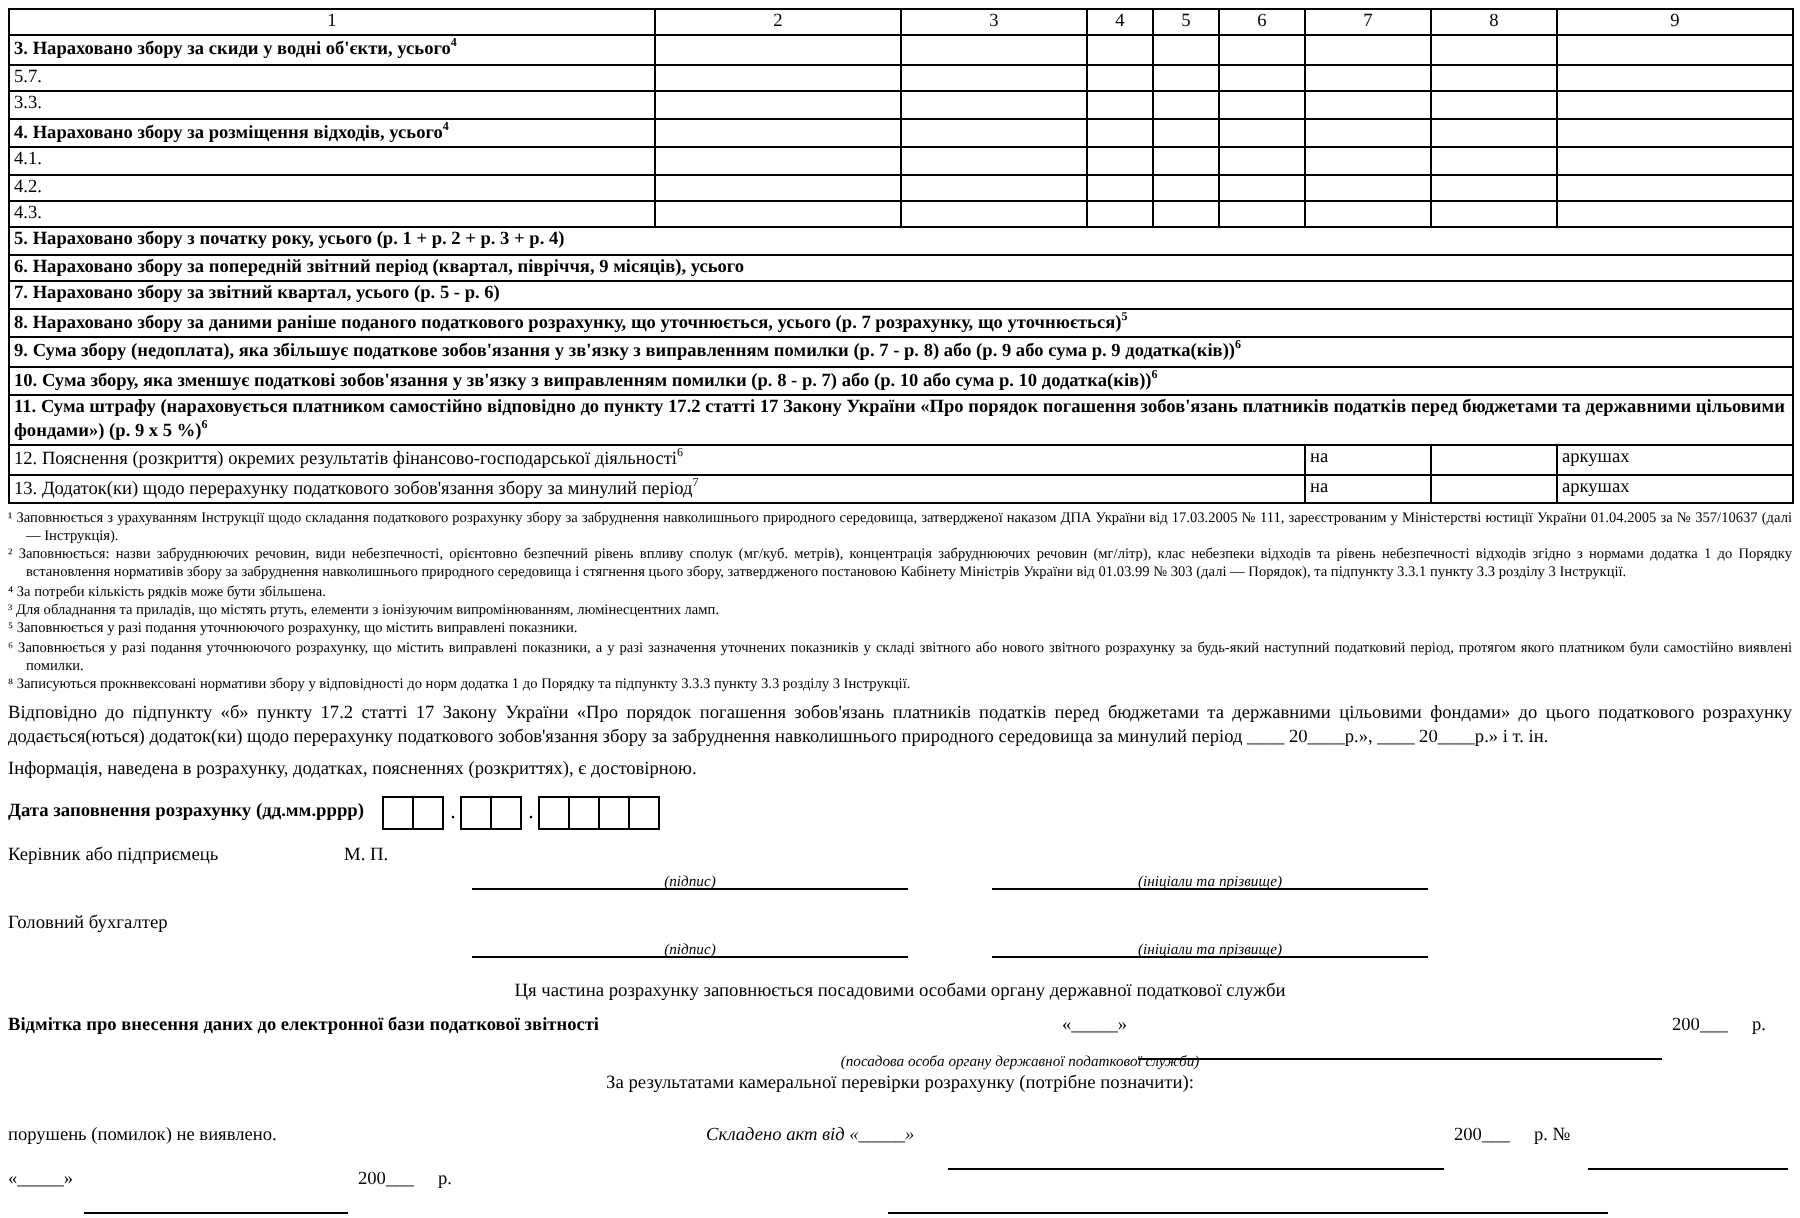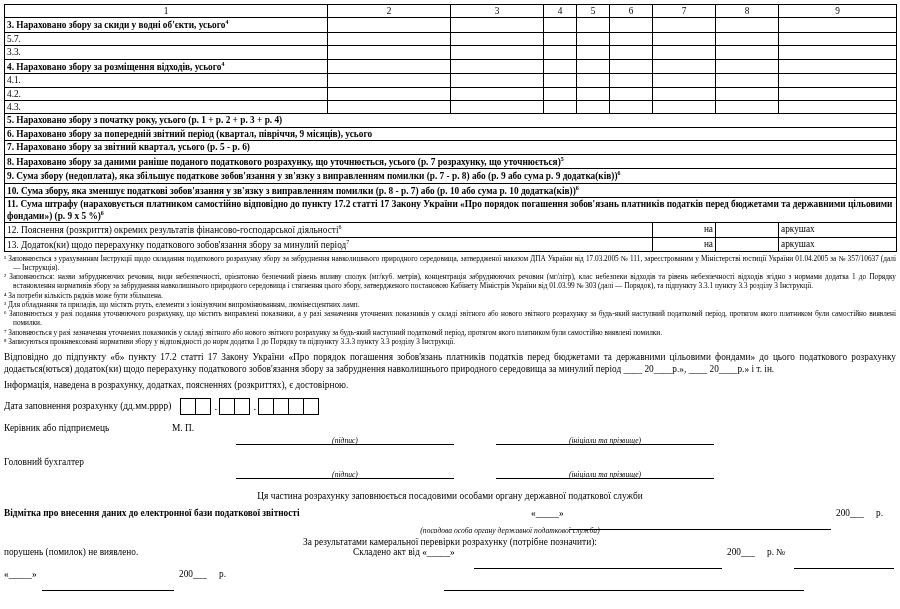--- a/index.html
+++ b/index.html
@@ -17,33 +17,33 @@
     border: 1px solid #000;
     font-size: 9.3px;
     line-height: 1.12;
     padding: 1px 2px;
     vertical-align: top;
     height: 13px;
   }
   td.colnum { text-align: center; font-size: 9px; height: 13px; padding: 1px 0; }
   td.lbl { padding-left: 3px; }
   td.bold { font-weight: bold; }
-  td.ctr { text-align: right; }
+  td.ctr { text-align: left; }
   .tall2 { height: 26px; }
 
   .footnotes { width: 892px; margin-top: 3px; font-size: 7.3px; line-height: 1.22; text-align: justify; }
   .footnotes p { margin: 0 0 0.5px 0; padding-left: 9px; text-indent: -9px; }
   .fn { vertical-align: super; font-size: 6px; }
 
   .para { width: 892px; font-size: 9.3px; line-height: 1.25; text-align: justify; margin-top: 5px; }
 
   .row-line { width: 892px; font-size: 9.3px; margin-top: 5px; position: relative; }
 
   .boxrow { display: flex; align-items: center; gap: 0; margin-top: 6px; }
-  .boxrow .label { font-size: 9.4px; }
+  .boxrow .label { font-size: 9.4px; font-weight: bold; }
   .cells { display: flex; margin-left: 10px; }
   .cell { width: 16px; height: 17px; border: 1px solid #000; margin-left: -1px; }
   .dot { width: 9px; text-align: center; font-size: 11px; line-height: 17px; }
 
   .sigrow { margin-top: 8px; font-size: 9.4px; position: relative; height: 26px; }
   .sigrow .b { font-weight: normal; }
   .underline { display: inline-block; border-bottom: 1px solid #000; height: 11px; }
   .caption { font-size: 7.6px; font-style: italic; text-align: center; }
 
   .centerhead { text-align: center; font-size: 9.4px; margin-top: 8px; }
@@ -194,22 +194,22 @@
         <td class="lbl">аркушах</td>
       </tr>
     </tbody>
   </table>
 
   <div class="footnotes">
     <p>¹ Заповнюється з урахуванням Інструкції щодо складання податкового розрахунку збору за забруднення навколишнього природного середовища, затвердженої наказом ДПА України від 17.03.2005 № 111, зареєстрованим у Міністерстві юстиції України 01.04.2005 за № 357/10637 (далі — Інструкція).</p>
     <p>² Заповнюється: назви забруднюючих речовин, види небезпечності, орієнтовно безпечний рівень впливу сполук (мг/куб. метрів), концентрація забруднюючих речовин (мг/літр), клас небезпеки відходів та рівень небезпечності відходів згідно з нормами додатка 1 до Порядку встановлення нормативів збору за забруднення навколишнього природного середовища і стягнення цього збору, затвердженого постановою Кабінету Міністрів України від 01.03.99 № 303 (далі — Порядок), та підпункту 3.3.1 пункту 3.3 розділу 3 Інструкції.</p>
     <p>⁴ За потреби кількість рядків може бути збільшена.</p>
     <p>³ Для обладнання та приладів, що містять ртуть, елементи з іонізуючим випромінюванням, люмінесцентних ламп.</p>
+    <p>⁵ Заповнюється у разі подання уточнюючого розрахунку, що містить виправлені показники.</p>
     <p>⁶ Заповнюється у разі подання уточнюючого розрахунку, що містить виправлені показники, а у разі зазначення уточнених показників у складі звітного або нового звітного розрахунку за будь-який наступний податковий період, протягом якого платником були самостійно виявлені помилки.</p>
-    <p>⁷ Заповнюється у разі зазначення уточнених показників у складі звітного або нового звітного розрахунку за будь-який наступний податковий період, протягом якого платником були самостійно виявлені помилки.</p>
     <p>⁸ Записуються прокнвексовані нормативи збору у відповідності до норм додатка 1 до Порядку та підпункту 3.3.3 пункту 3.3 розділу 3 Інструкції.</p>
   </div>
 
   <div class="para">
     <span>Відповідно до підпункту «б» пункту 17.2 статті 17 Закону України «Про порядок погашення зобов'язань платників податків перед бюджетами та державними цільовими фондами» до цього податкового розрахунку додається(ються) додаток(ки) щодо перерахунку податкового зобов'язання збору за забруднення навколишнього природного середовища за минулий період</span>
     <span>____ 20____р.»,</span>
     <span>____ 20____р.» і т. ін.</span>
   </div>
 
   <div class="para">Інформація, наведена в розрахунку, додатках, поясненнях (розкриттях), є достовірною.</div>
@@ -254,23 +254,23 @@
     <span style="position:absolute;left:527px;top:0;">«_____»</span>
     <span class="underline" style="position:absolute;left:565px;top:11px;width:262px;"></span>
     <span style="position:absolute;left:832px;top:0;">200___</span>
     <span style="position:absolute;left:872px;top:0;">р.</span>
   </div>
 
   <div class="small-italic" style="margin-top:-4px;padding-left:120px;">(посадова особа органу державної податкової служби)</div>
 
   <div class="centerhead" style="margin-top:2px;">За результатами камеральної перевірки розрахунку (потрібне позначити):</div>
 
-  <div class="row-line" style="height:20px;margin-top:0;">
+  <div class="row-line" style="height:20px;margin-top:16px;">
     <span style="position:absolute;left:0;top:0;">порушень (помилок) не виявлено.</span>
-    <span style="position:absolute;left:349px;top:0;">Складено акт від «_____»</span>
+    <span style="position:absolute;left:349px;top:0;font-style:italic;">Складено акт від «_____»</span>
     <span class="underline" style="position:absolute;left:470px;top:11px;width:248px;"></span>
     <span style="position:absolute;left:723px;top:0;">200___</span>
     <span style="position:absolute;left:763px;top:0;">р. №</span>
     <span class="underline" style="position:absolute;left:790px;top:11px;width:100px;"></span>
   </div>
 
   <div class="row-line" style="height:18px;margin-top:2px;">
     <span style="position:absolute;left:0;top:0;">«_____»</span>
     <span class="underline" style="position:absolute;left:38px;top:11px;width:132px;"></span>
     <span style="position:absolute;left:175px;top:0;">200___</span>

